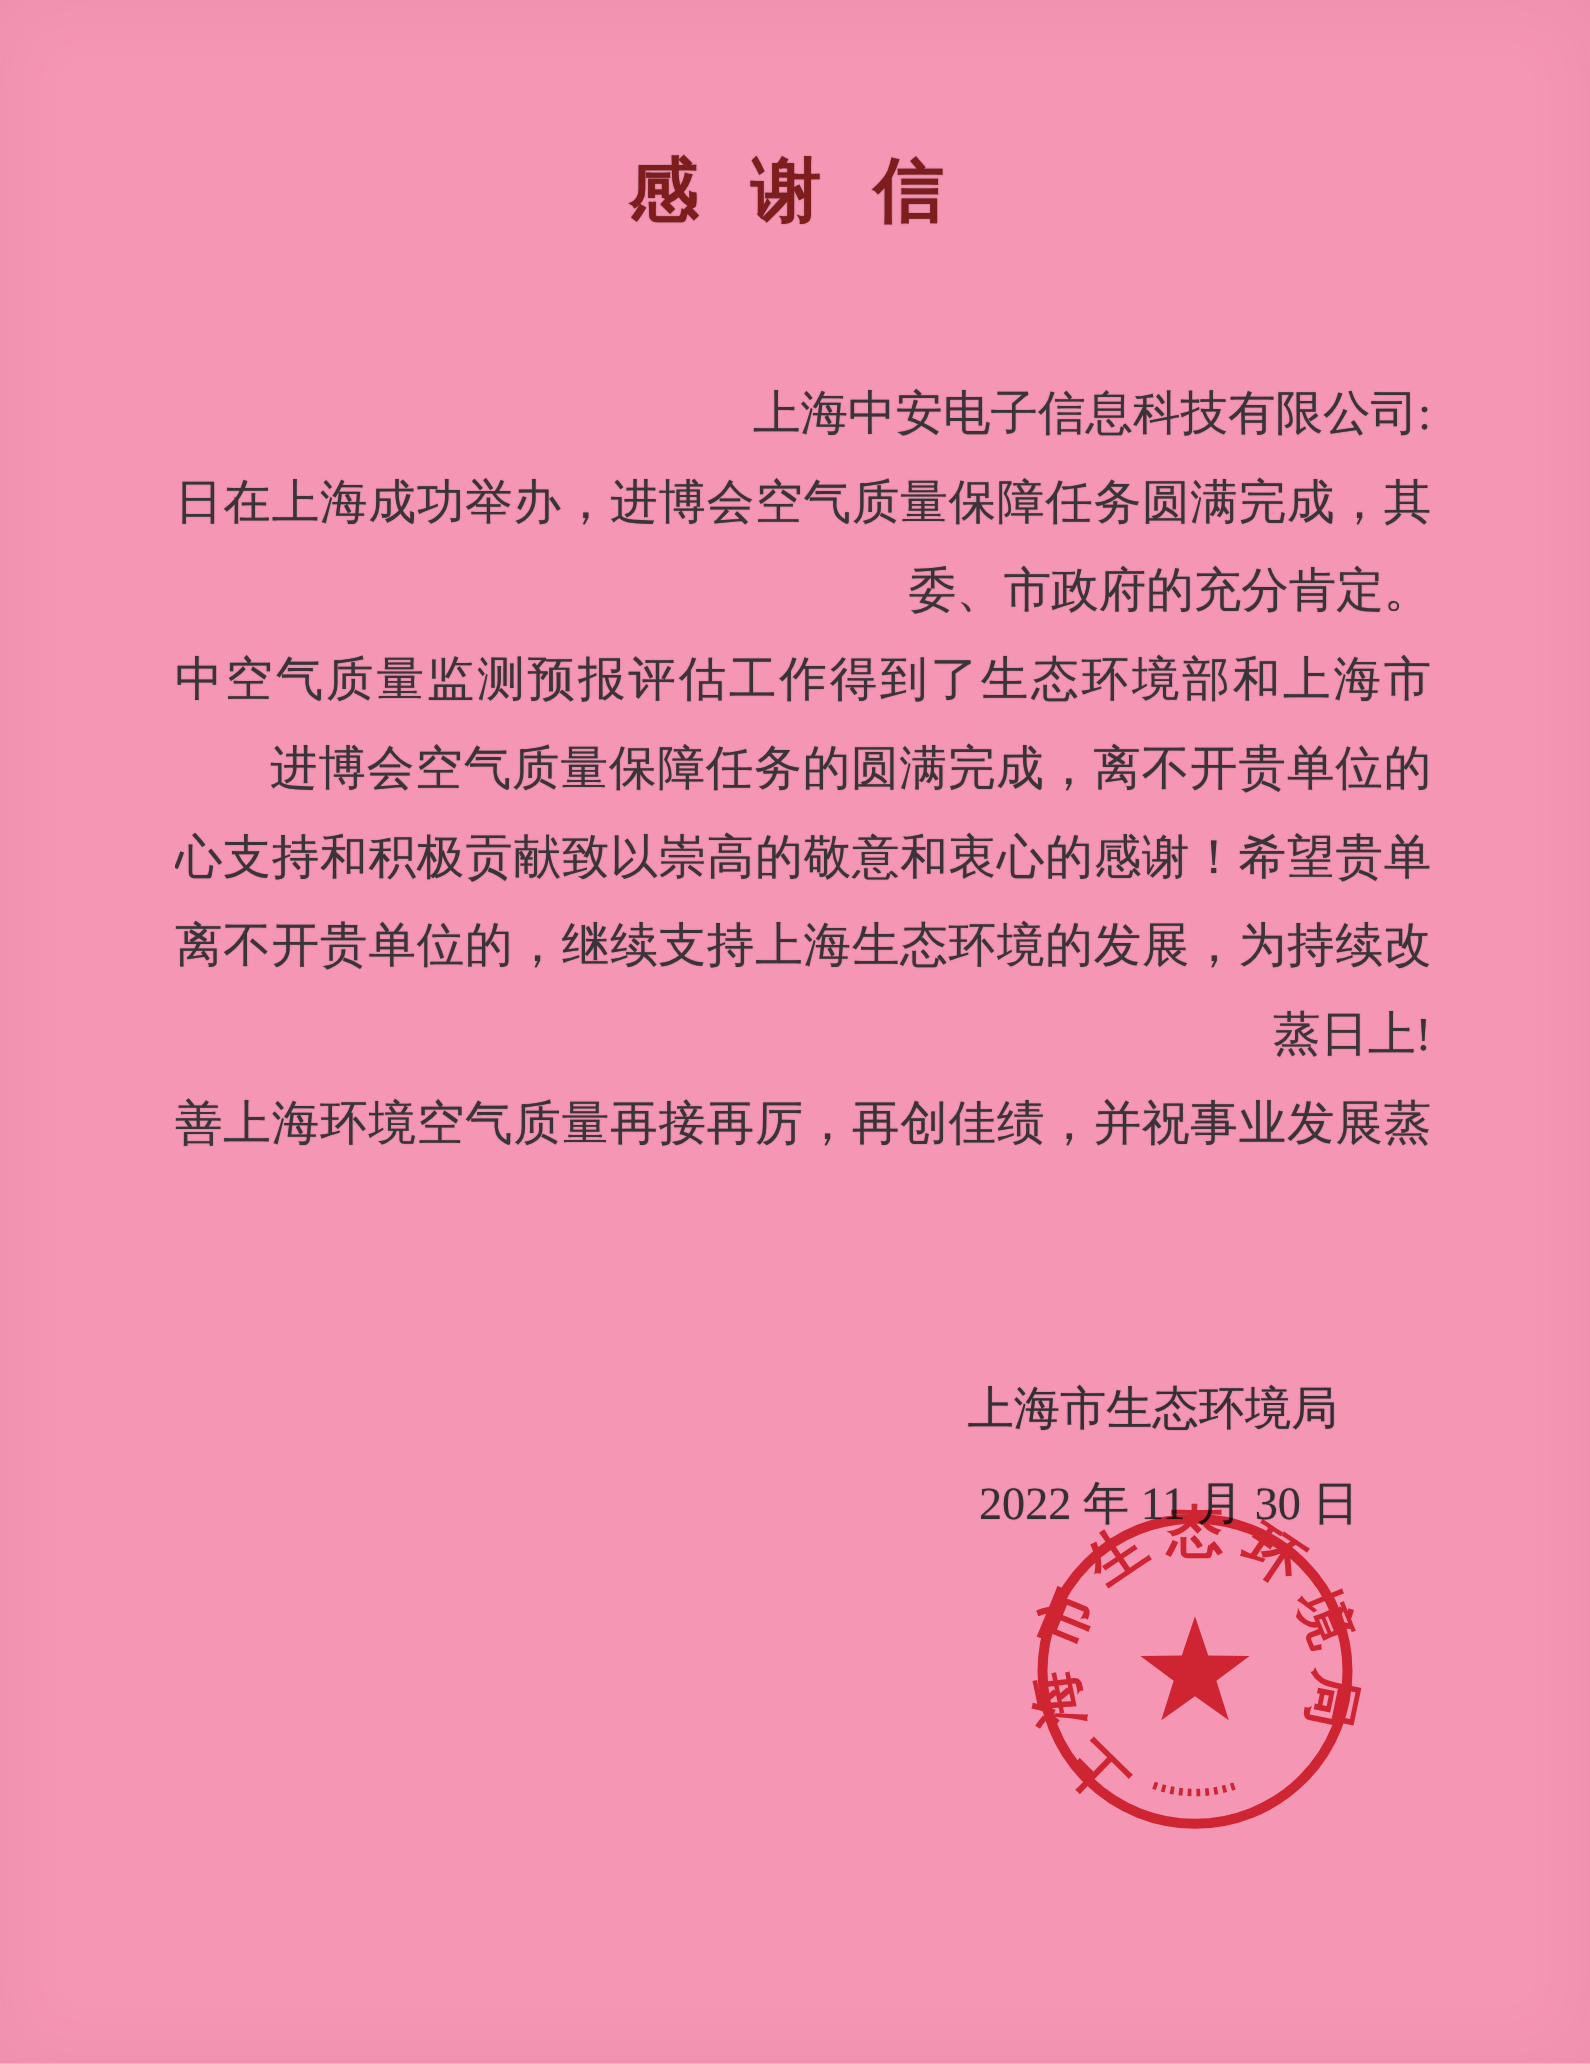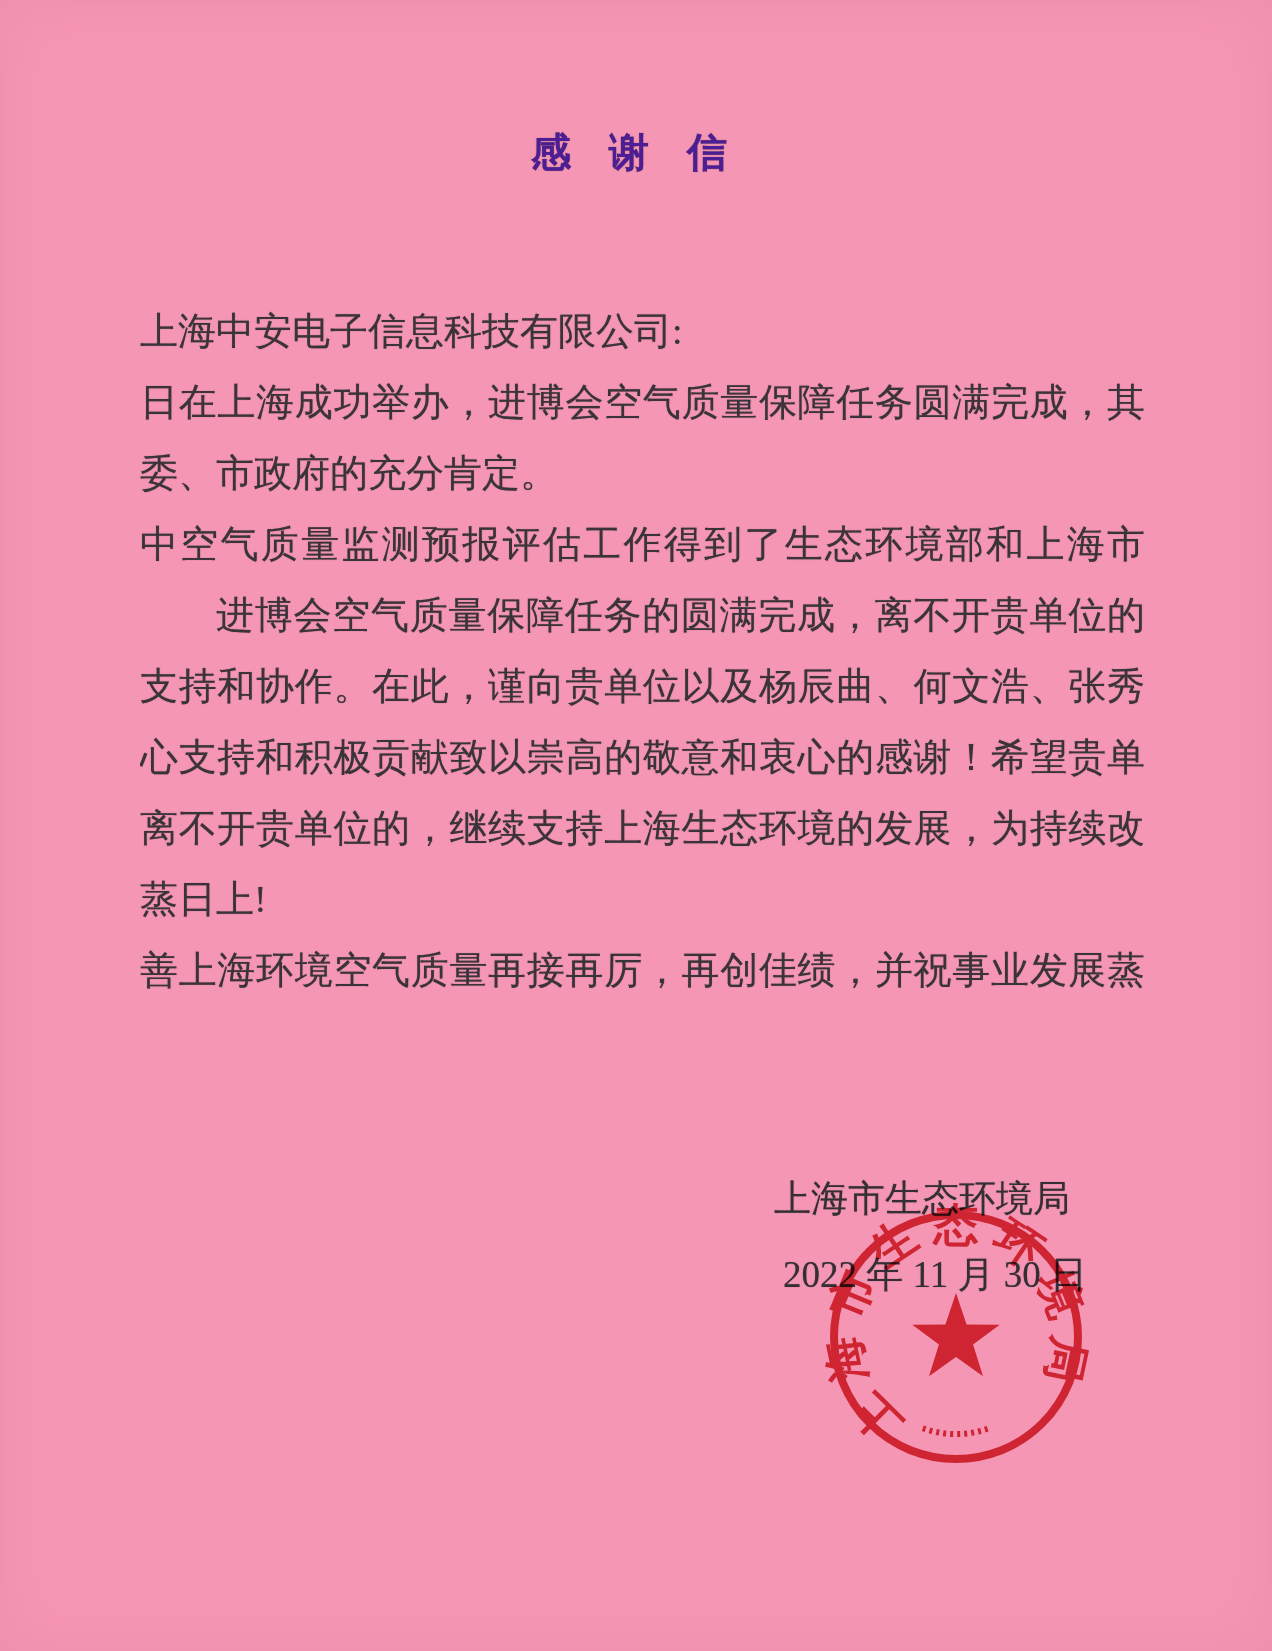--- a/index.html
+++ b/index.html
@@ -11,38 +11,38 @@
     background: #f596b4;
     box-sizing: border-box;
     padding-top: 122px;
     overflow: hidden;
     font-family: "Liberation Serif", "DejaVu Serif", serif;
     box-shadow: inset 0 0 60px rgba(120,40,70,0.06);
   }
   .title {
     margin: 0 0 112px 0;
     text-align: center;
-    font-size: 40px;
+    font-size: 56px;
     line-height: 62px;
     font-weight: bold;
     letter-spacing: 14px;
-    color: #4c1d95;
+    color: #7f1d1d;
     text-shadow: 0 0 1px rgba(36,31,36,.7);
   }
   .body {
     padding: 0 127px 0 140px;
     font-size: 38px;
     color: #3a3339;
     text-shadow: 0 0 1px rgba(58,51,57,.55);
   }
   .line {
     height: 71px;
     line-height: 71px;
     white-space: nowrap;
-    text-align: left;
+    text-align: right;
   }
   .line.just {
     white-space: normal;
     text-align: justify;
     text-align-last: justify;
     text-justify: inter-character;
     overflow: hidden;
   }
   .line.indent { text-indent: 76px; }
   .sig-block {
@@ -74,21 +74,20 @@
 <div class="page">
 
   <h1 class="title">感 谢 信</h1>
 
   <div class="body">
     <div class="line">上海中安电子信息科技有限公司:</div>
     <div class="line just">日在上海成功举办，进博会空气质量保障任务圆满完成，其</div>
     <div class="line">委、市政府的充分肯定。</div>
     <div class="line just">中空气质量监测预报评估工作得到了生态环境部和上海市</div>
     <div class="line just indent">进博会空气质量保障任务的圆满完成，离不开贵单位的</div>
-    <div class="line just">支持和协作。在此，谨向贵单位以及杨辰曲、何文浩、张秀</div>
     <div class="line just">心支持和积极贡献致以崇高的敬意和衷心的感谢！希望贵单</div>
     <div class="line just">离不开贵单位的，继续支持上海生态环境的发展，为持续改</div>
     <div class="line">蒸日上!</div>
     <div class="line just">善上海环境空气质量再接再厉，再创佳绩，并祝事业发展蒸</div>
 
     <div class="sig-block">
       <div class="sig-org">上海市生态环境局</div>
       <div class="sig-date">2022 年 11 月 30 日</div>
     </div>
   </div>

